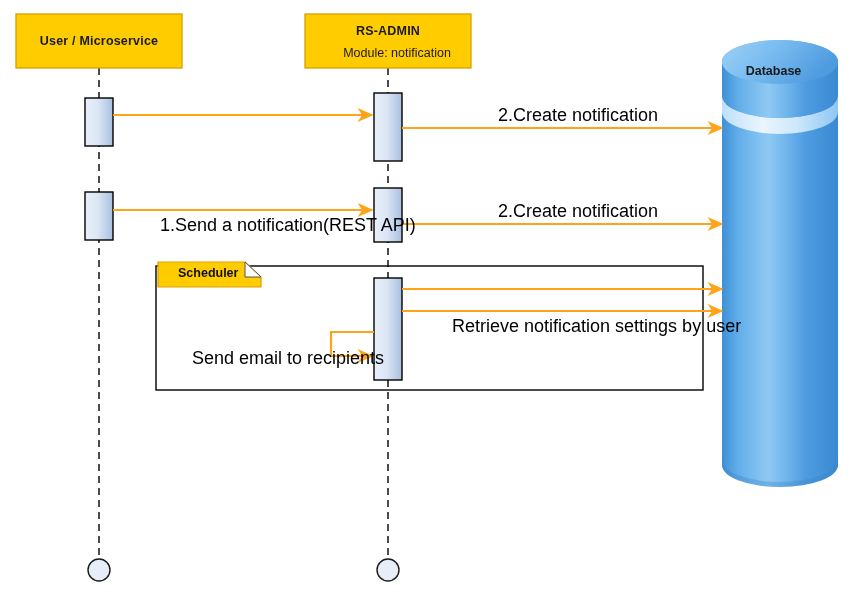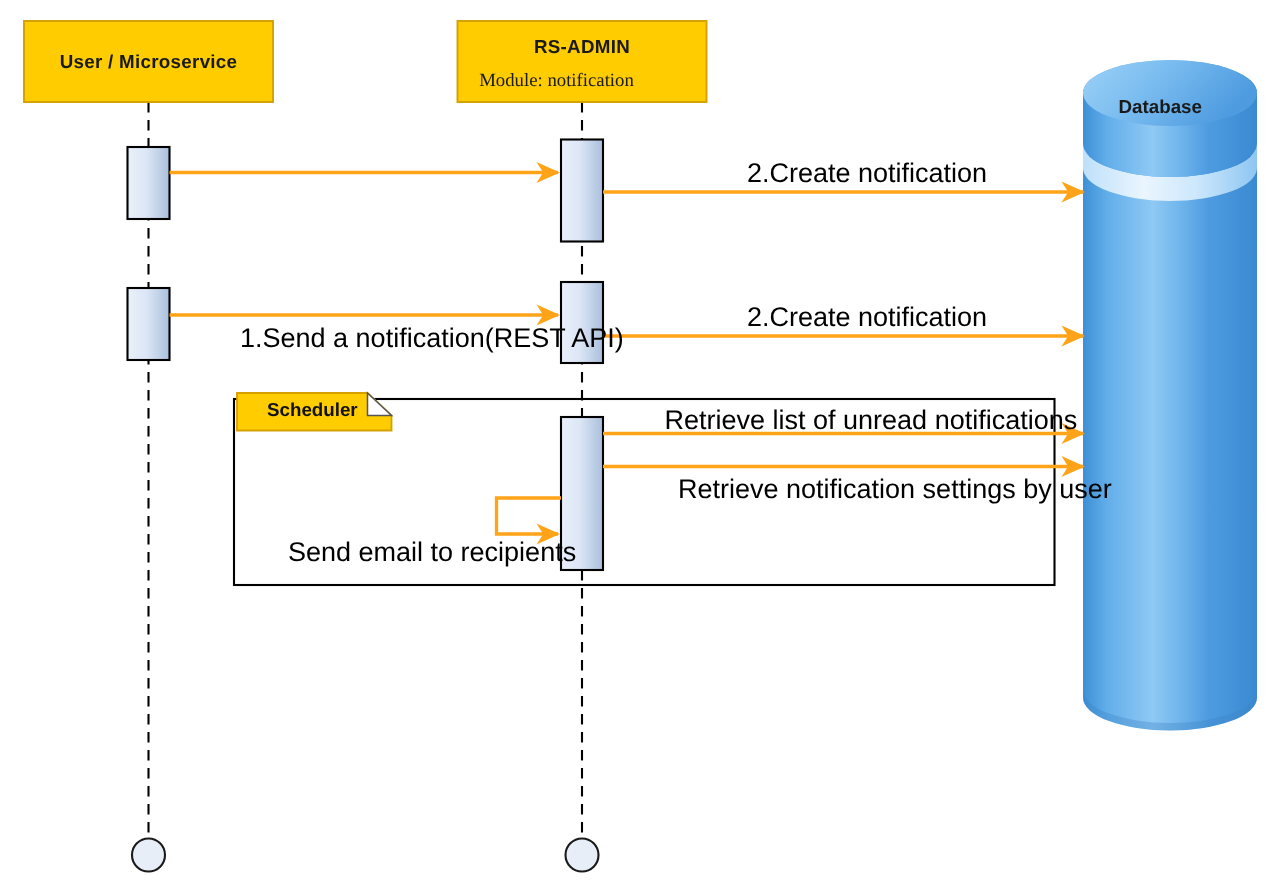--- a/index.html
+++ b/index.html
@@ -179,32 +179,31 @@
     </g>
     <g>
       <rect x="305" y="14" width="166" height="54" fill="#FFCC00" stroke="#D6A100" stroke-width="1.3"></rect>
     </g>
   </svg>
 
   <div class="lbl participant-title" style="left:305px; top:24px; width:166px;">RS-ADMIN</div>
 
   <div class="lbl participant-title" style="left:16px; top:34px; width:166px;">User / Microservice</div>
 
-  <div class="lbl participant-sub" style="left:288px; top:46px; width:166px;font-family:Liberation Serif, serif;">Module: notification</div>
+  <div class="lbl participant-sub" style="left:314px; top:46px; width:166px;">Module: notification</div>
 
   <div class="lbl db-title" style="left:722px; top:64px; width:103px;">Database</div>
 
   <div class="lbl frame-tag-label" style="left:178px; top:266px;">Scheduler</div>
 
 
   <div class="lbl msg-label" style="left:498px; top:105px;">2.Create notification</div>
 
   <div class="lbl msg-label" style="left:160px; top:215px;">1.Send a notification(REST API)</div>
 
   <div class="lbl msg-label" style="left:498px; top:201px;">2.Create notification</div>
 
-  <div class="lbl msg-label" style="left:443px; top:270px;">Retrieve list of unread notifications</div>
 
   <div class="lbl msg-label" style="left:452px; top:316px;">Retrieve notification settings by user</div>
 
-  <div class="lbl msg-label" style="left:192px; top:358px;">Send email to recipients</div>
+  <div class="lbl msg-label" style="left:192px; top:348px;">Send email to recipients</div>
 
 </div>
 
 </body></html>

